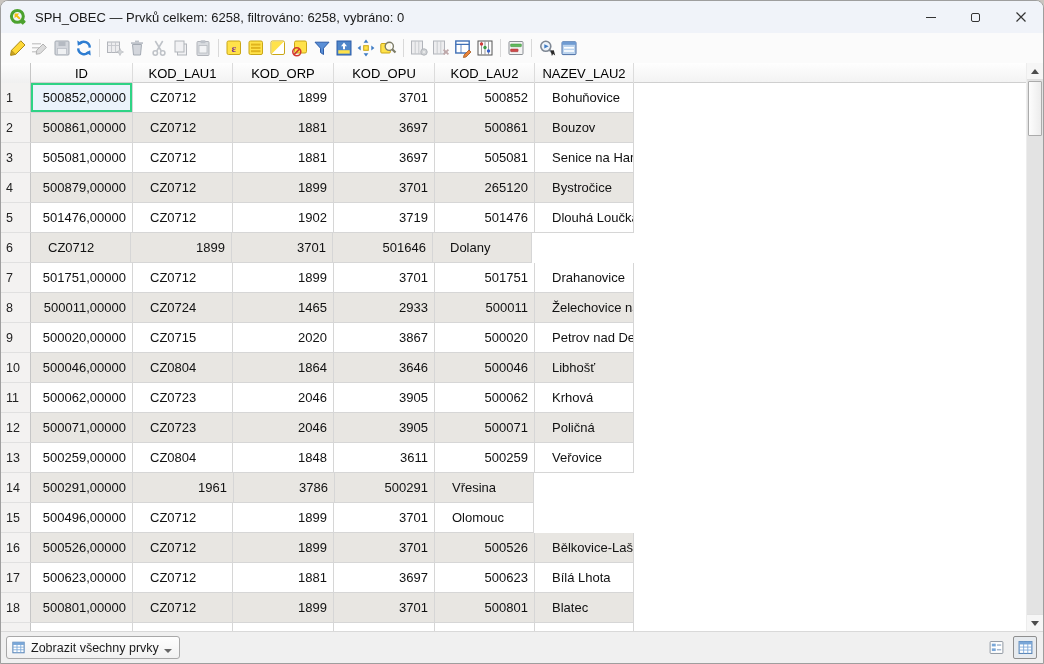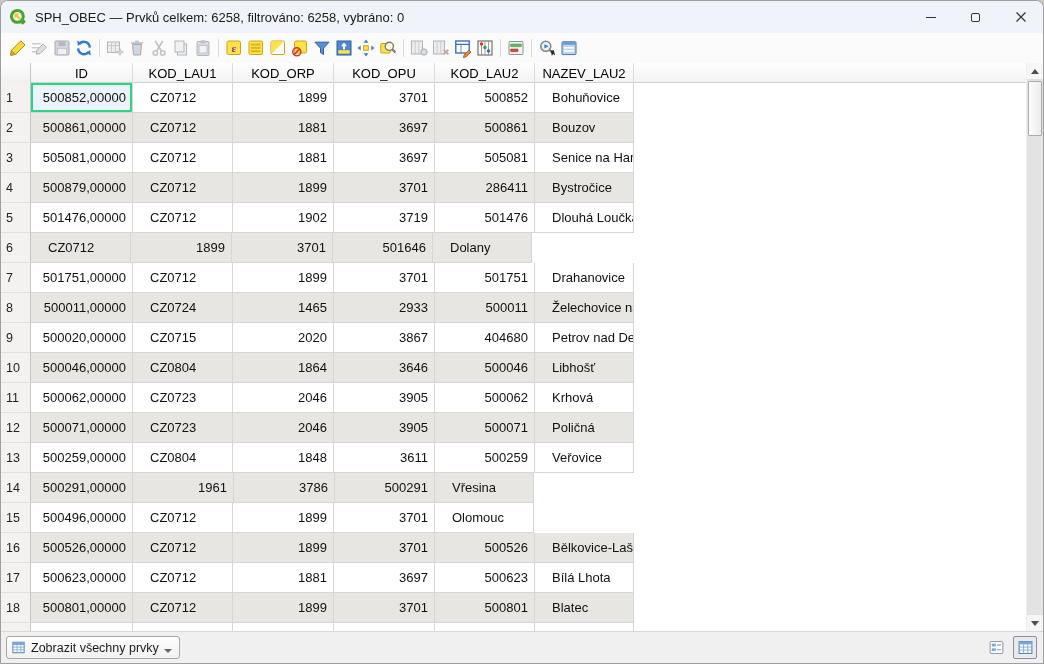--- a/index.html
+++ b/index.html
@@ -368,21 +368,21 @@
             <div class="cell al-right" style="width: 101px; flex: 0 0 101px;">3697</div>
             <div class="cell al-right" style="width: 100px; flex: 0 0 100px;">505081</div>
             <div class="cell al-left" style="width: 99px; flex: 0 0 99px;">Senice na Hané</div>
           </div>
           <div class="trow alt">
             <div class="rownum">4</div>
             <div class="cell al-right" style="width: 102px; flex: 0 0 102px;">500879,00000</div>
             <div class="cell al-left" style="width: 100px; flex: 0 0 100px;">CZ0712</div>
             <div class="cell al-right" style="width: 101px; flex: 0 0 101px;">1899</div>
             <div class="cell al-right" style="width: 101px; flex: 0 0 101px;">3701</div>
-            <div class="cell al-right" style="width: 100px; flex: 0 0 100px;">286411</div>
+            <div class="cell al-right" style="width: 100px; flex: 0 0 100px;">265120</div>
             <div class="cell al-left" style="width: 99px; flex: 0 0 99px;">Bystročice</div>
           </div>
           <div class="trow">
             <div class="rownum">5</div>
             <div class="cell al-right" style="width: 102px; flex: 0 0 102px;">501476,00000</div>
             <div class="cell al-left" style="width: 100px; flex: 0 0 100px;">CZ0712</div>
             <div class="cell al-right" style="width: 101px; flex: 0 0 101px;">1902</div>
             <div class="cell al-right" style="width: 101px; flex: 0 0 101px;">3719</div>
             <div class="cell al-right" style="width: 100px; flex: 0 0 100px;">501476</div>
             <div class="cell al-left" style="width: 99px; flex: 0 0 99px;">Dlouhá Loučka</div>
@@ -412,21 +412,21 @@
             <div class="cell al-right" style="width: 101px; flex: 0 0 101px;">2933</div>
             <div class="cell al-right" style="width: 100px; flex: 0 0 100px;">500011</div>
             <div class="cell al-left" style="width: 99px; flex: 0 0 99px;">Želechovice na...</div>
           </div>
           <div class="trow">
             <div class="rownum">9</div>
             <div class="cell al-right" style="width: 102px; flex: 0 0 102px;">500020,00000</div>
             <div class="cell al-left" style="width: 100px; flex: 0 0 100px;">CZ0715</div>
             <div class="cell al-right" style="width: 101px; flex: 0 0 101px;">2020</div>
             <div class="cell al-right" style="width: 101px; flex: 0 0 101px;">3867</div>
-            <div class="cell al-right" style="width: 100px; flex: 0 0 100px;">404680</div>
+            <div class="cell al-right" style="width: 100px; flex: 0 0 100px;">500020</div>
             <div class="cell al-left" style="width: 99px; flex: 0 0 99px;">Petrov nad Des...</div>
           </div>
           <div class="trow alt">
             <div class="rownum">10</div>
             <div class="cell al-right" style="width: 102px; flex: 0 0 102px;">500046,00000</div>
             <div class="cell al-left" style="width: 100px; flex: 0 0 100px;">CZ0804</div>
             <div class="cell al-right" style="width: 101px; flex: 0 0 101px;">1864</div>
             <div class="cell al-right" style="width: 101px; flex: 0 0 101px;">3646</div>
             <div class="cell al-right" style="width: 100px; flex: 0 0 100px;">500046</div>
             <div class="cell al-left" style="width: 99px; flex: 0 0 99px;">Libhošť</div>

